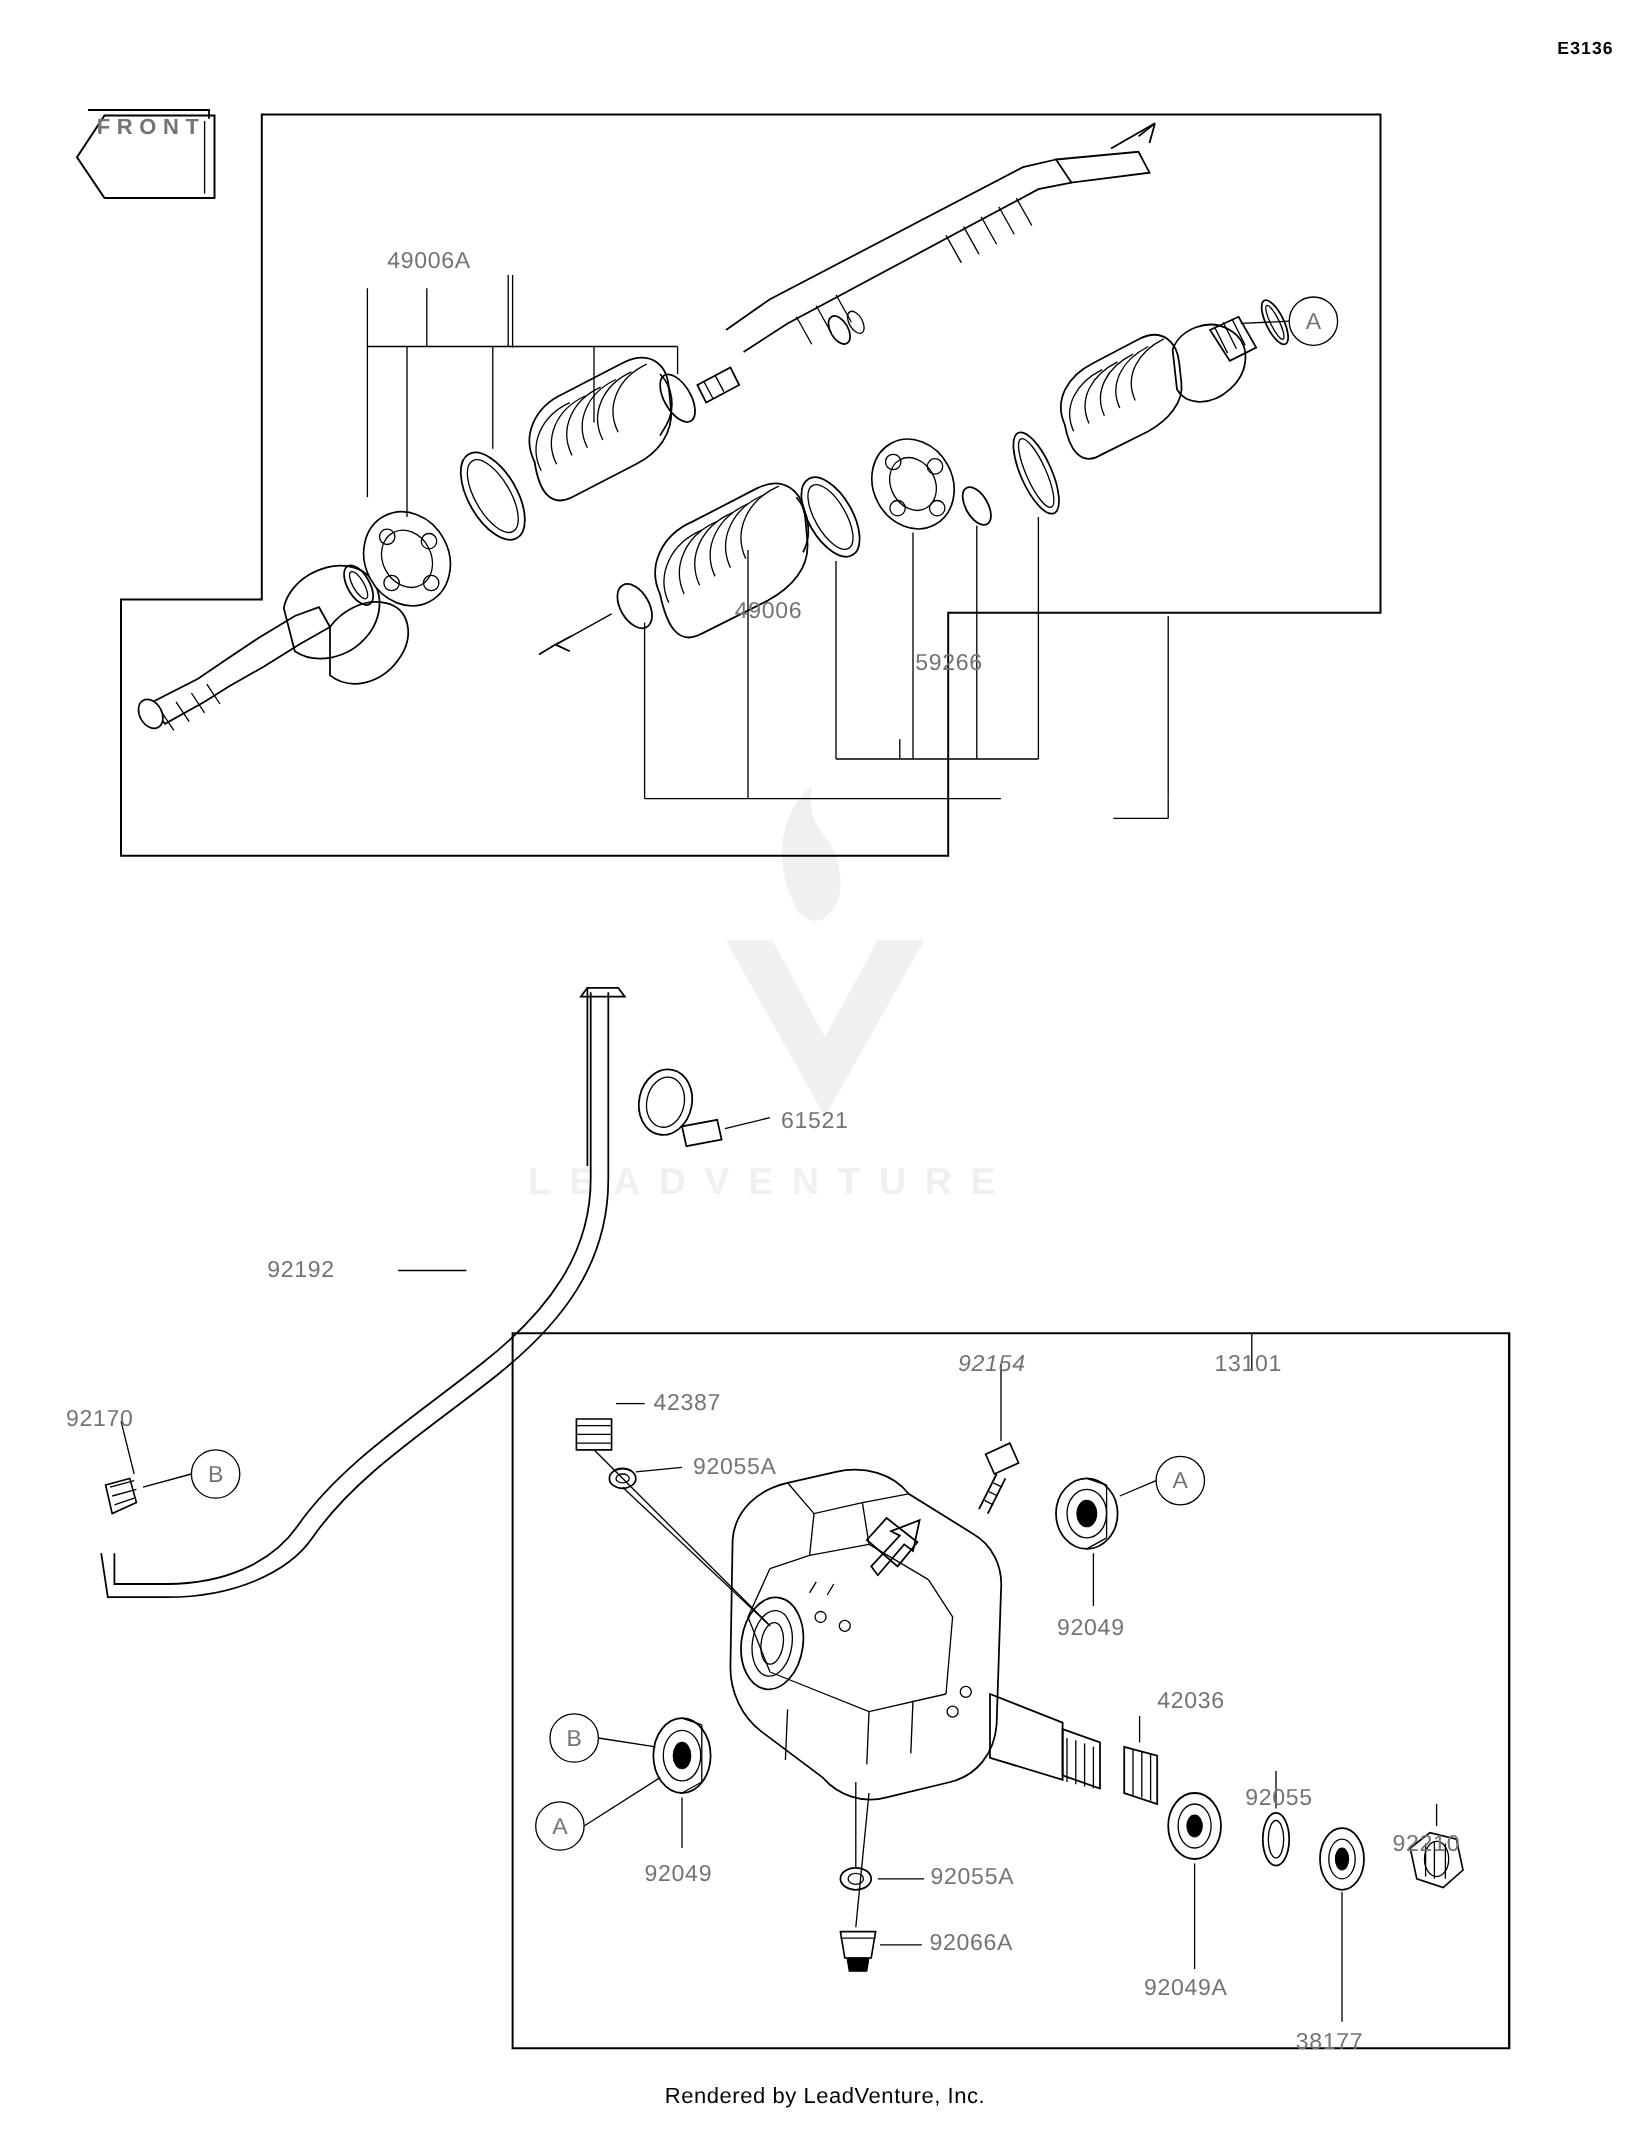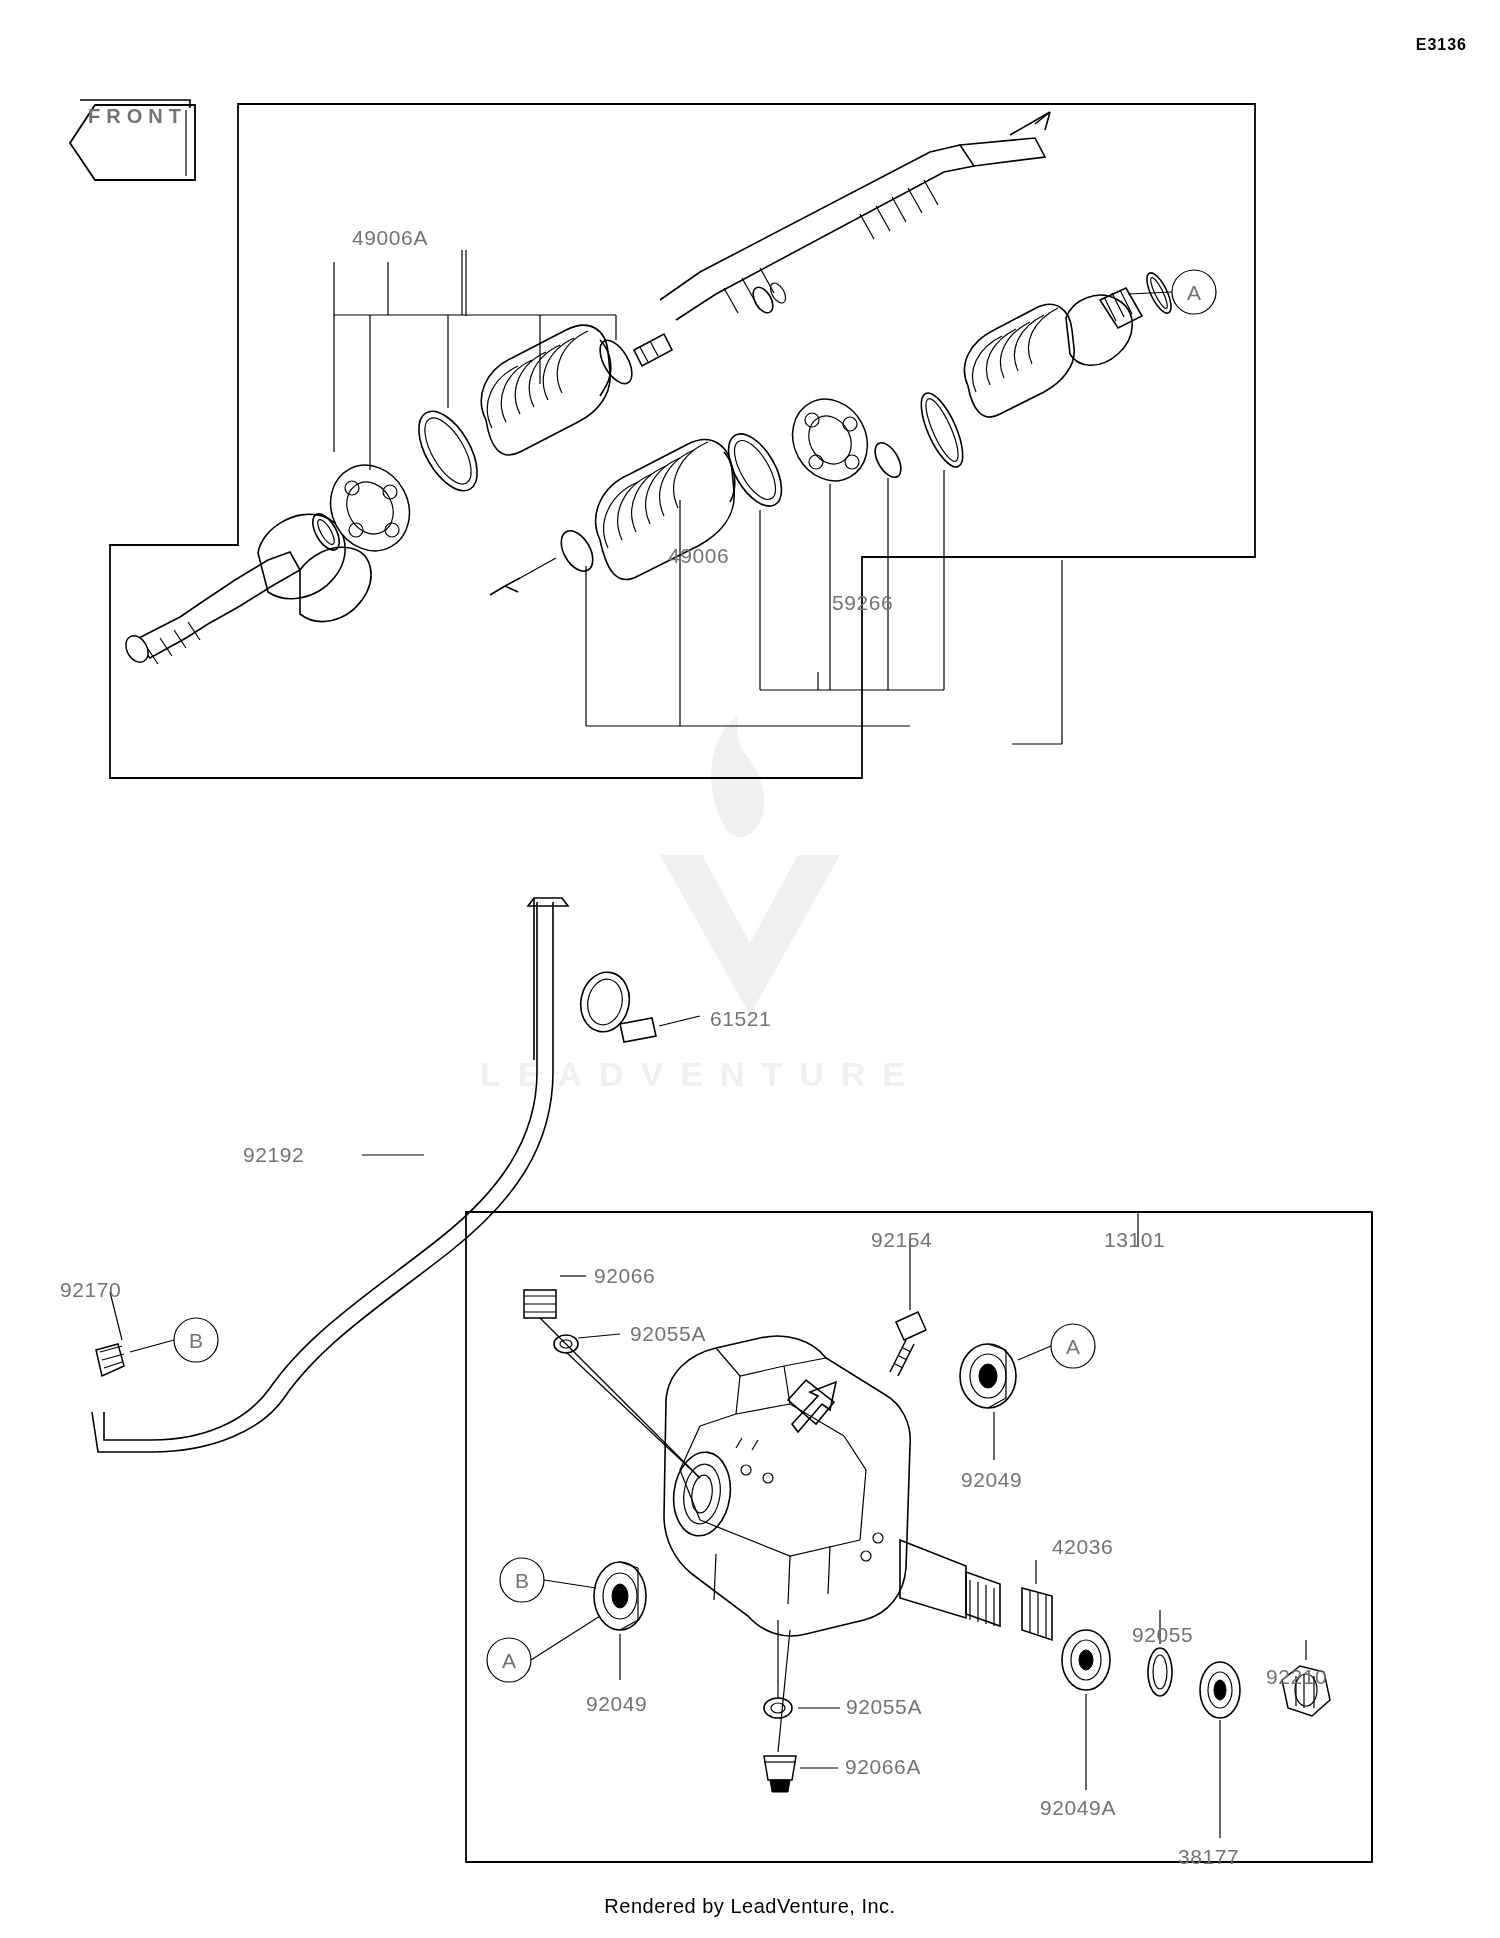--- a/index.html
+++ b/index.html
@@ -395,23 +395,23 @@
   <div class="lbl" style="left:352px;top:226px;">49006A</div>
   <div class="lbl" style="left:668px;top:544px;">49006</div>
   <div class="lbl" style="left:832px;top:591px;">59266</div>
   <div class="lbl" style="left:1187px;top:281px;">A</div>
 
   <div class="lbl" style="left:710px;top:1007px;">61521</div>
   <div class="lbl" style="left:243px;top:1143px;">92192</div>
   <div class="lbl" style="left:60px;top:1278px;">92170</div>
   <div class="lbl" style="left:189px;top:1329px;">B</div>
 
-  <div class="lbl" style="left:594px;top:1264px;">92066</div>
+  <div class="lbl" style="left:594px;top:1264px;">42387</div>
   <div class="lbl" style="left:630px;top:1322px;">92055A</div>
-  <div class="lbl" style="left:871px;top:1228px;">92154</div>
+  <div class="lbl" style="left:871px;top:1228px;font-style:italic;">92154</div>
   <div class="lbl" style="left:1104px;top:1228px;">13101</div>
   <div class="lbl" style="left:1066px;top:1335px;">A</div>
   <div class="lbl" style="left:961px;top:1468px;">92049</div>
   <div class="lbl" style="left:1052px;top:1535px;">42036</div>
   <div class="lbl" style="left:1132px;top:1623px;">92055</div>
   <div class="lbl" style="left:1266px;top:1622px;margin-top:43px;">92210</div>
   <div class="lbl" style="left:515px;top:1569px;">B</div>
   <div class="lbl" style="left:502px;top:1649px;">A</div>
   <div class="lbl" style="left:586px;top:1692px;">92049</div>
   <div class="lbl" style="left:846px;top:1695px;">92055A</div>

